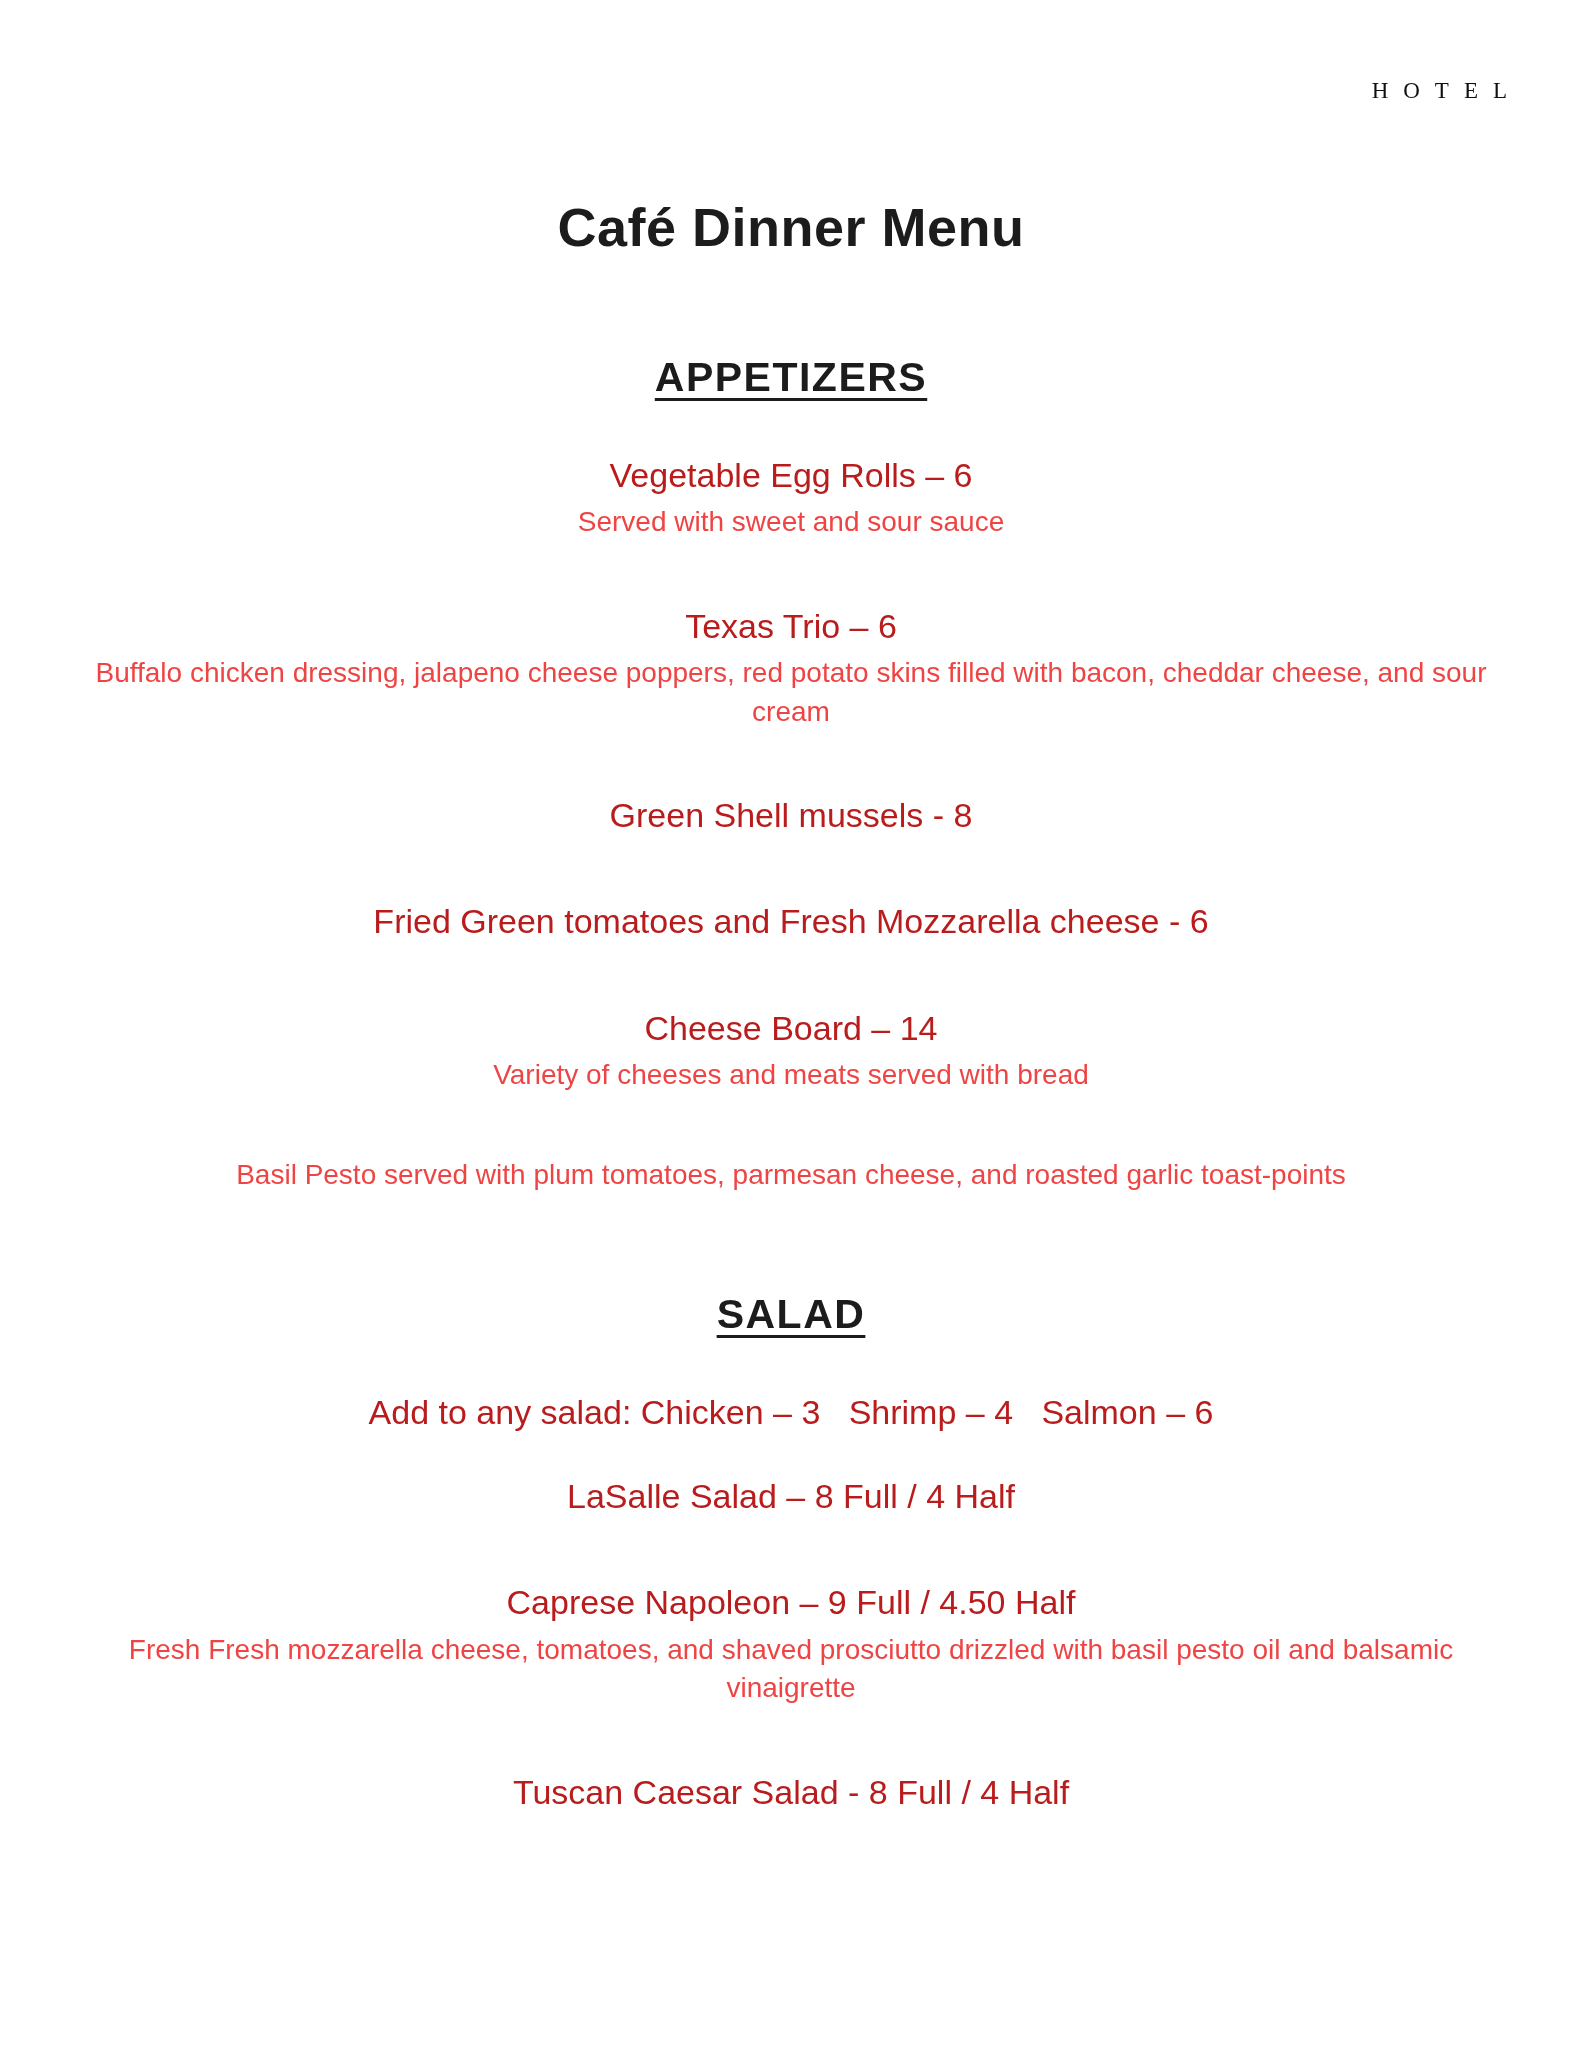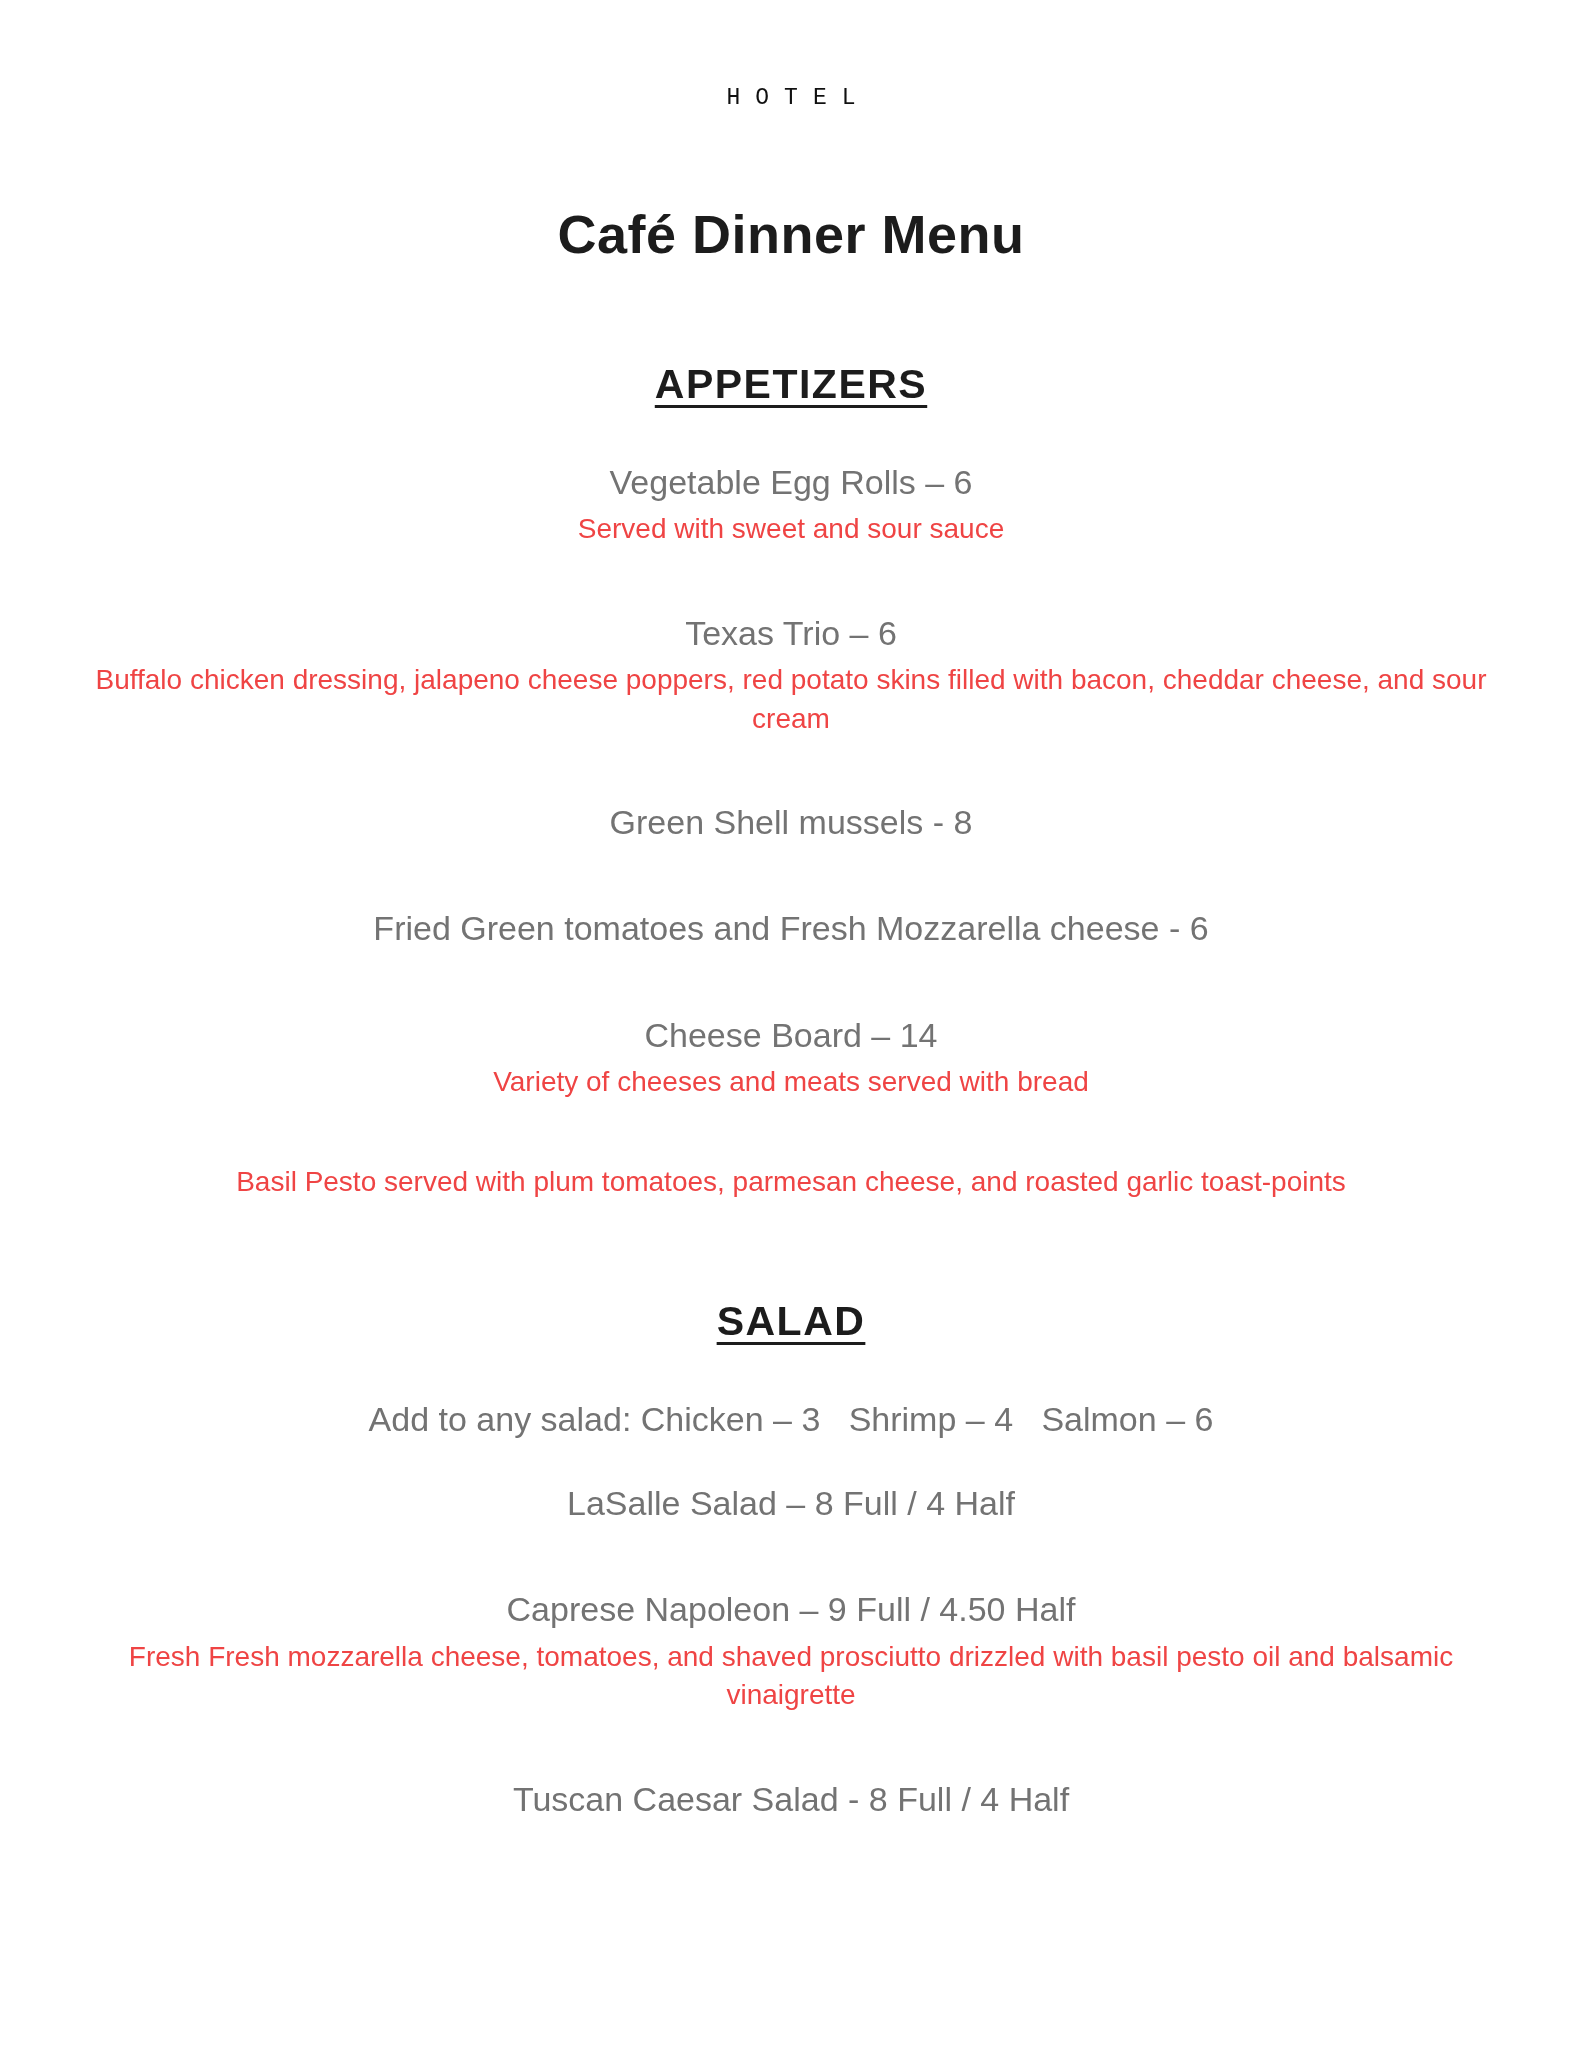--- a/index.html
+++ b/index.html
@@ -29,26 +29,27 @@
   .logo-script {
     font-family: "DejaVu Serif", serif;
     font-style: italic;
     font-weight: 400;
     font-size: 86px;
     line-height: 1.0;
     color: #101010;
     letter-spacing: -3px;
   }
   .logo-hotel {
-    font-family: Liberation Mono, monospace;
+    font-family: Liberation Serif, serif;
     font-size: 23px;
     letter-spacing: 15px;
     padding-left: 15px; 
     color: #101010;
-    margin-top: 7px;
+    margin-top: 0px;
+    text-align: right;
   }
   
   .menu-title {
     font-size: 54px;
     font-weight: 700;
     color: #1c1c1c;
     letter-spacing: 0.5px;
     margin: 92px 0 0 0;
   }
   
@@ -68,21 +69,21 @@
   }
   .item.first {
     margin-top: 52px;
   }
   .item.tight {
     margin-top: 40px;
   }
   .item-name {
     font-size: 34px;
     font-weight: 400;
-    color: #737373;
+    color: #b91c1c;
     line-height: 1.3;
     white-space: pre-wrap;
   }
   .item-desc {
     font-size: 28px;
     font-weight: 400;
     color: #ef4444;
     line-height: 1.38;
     max-width: 1400px;
     margin: 6px auto 0 auto;

